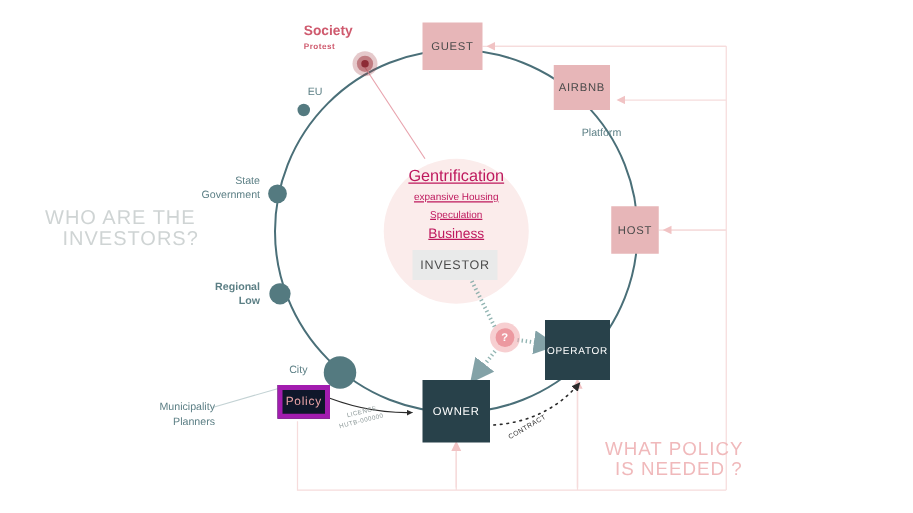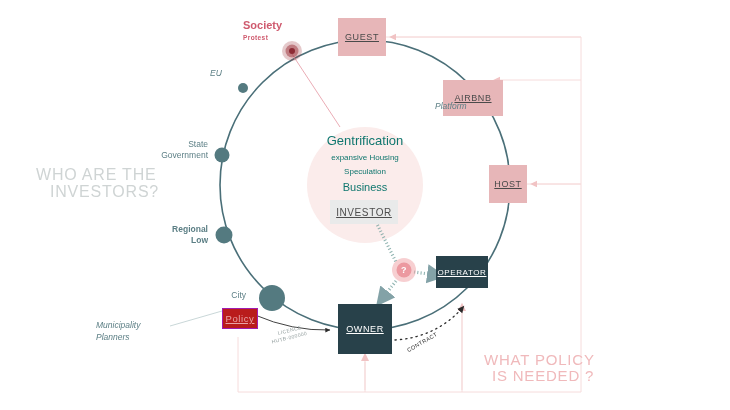--- a/index.html
+++ b/index.html
@@ -1,34 +1,34 @@
 <!DOCTYPE html>
 <html><head>
 <meta charset="utf-8">
 <style>
   html,body{margin:0;padding:0;background:#ffffff;}
   body{width:730px;height:410px;overflow:hidden;
        font-family:"Liberation Sans","DejaVu Sans",sans-serif;}
   #stage{position:relative;width:730px;height:410px;background:#fff;}
   #stage svg.layer{position:absolute;left:0;top:0;width:730px;height:410px;}
   .box{position:absolute;display:flex;align-items:center;justify-content:center;
-       letter-spacing:.6px;text-decoration:underline;}
+       letter-spacing:.6px;}
   .box-pink{background:#e7b6b8;color:#4a4a4a;font-size:9px;}
   .box-dark{background:#28414a;color:#ffffff;font-size:9px;}
   .box-grey{background:#e9eaea;color:#4d4d4d;font-size:10px;}
-  .box-outline{background:#b91c1c;border:1px solid #a21caf;color:#e9a3a6;font-size:9.5px;}
+  .box-outline{background:#0f172a;border:4px solid #a21caf;color:#e9a3a6;font-size:9.5px;}
   .lbl{position:absolute;color:#5c7f85;font-size:8.5px;line-height:11px;}
   .lbl.r{text-align:right;}
-  .lbl.c{text-align:left;font-style:italic;}
+  .lbl.c{text-align:right;}
   .ghost{position:absolute;color:#cfd4d4;font-size:16px;line-height:17px;letter-spacing:.8px;}
   .ghost-pink{position:absolute;color:#f0b9bb;font-size:15px;line-height:16px;letter-spacing:.8px;}
   .society{position:absolute;color:#cf5a6e;font-weight:bold;line-height:11px;}
   .society .s1{font-size:11px;display:block;}
   .society .s2{font-size:6.5px;display:block;letter-spacing:.4px;margin-top:1px;}
-  .core{position:absolute;text-align:center;color:#0f766e;}
+  .core{position:absolute;text-align:center;color:#be185d;text-decoration:underline;}
   .core .c1{font-size:13px;display:block;margin-bottom:5px;}
   .core .c2,.core .c3{font-size:8px;display:block;margin-bottom:5px;}
   .core .c4{font-size:11px;display:block;}
   .qmark{position:absolute;color:#fff;font-size:9px;font-weight:bold;}
   .edgelbl{position:absolute;color:#8e9a9a;font-size:5px;letter-spacing:.4px;}
   .edgelbl.dark{color:#2b2b2b;font-size:5.5px;}
 </style>
 </head>
 <body>
 
@@ -128,26 +128,26 @@
     <span class="c1">Gentrification</span>
     <span class="c2">expansive Housing</span>
     <span class="c3">Speculation</span>
     <span class="c4">Business</span>
   </div>
 
   <div class="box box-grey" style="left:330px;top:200px;width:68px;height:24px;">INVESTOR</div>
 
   <div class="box box-pink" style="left:338px;top:18px;width:48px;height:38px;">GUEST</div>
 
-  <div class="box box-pink" style="left:443px;top:80px;width:60px;height:36px;">AIRBNB</div>
+  <div class="box box-pink" style="left:443px;top:52px;width:45px;height:36px;">AIRBNB</div>
   <div class="lbl c" style="left:435px;top:101px;width:62px;">Platform</div>
 
   <div class="box box-pink" style="left:489px;top:165px;width:38px;height:38px;">HOST</div>
 
-  <div class="box box-dark" style="left:436px;top:256px;width:52px;height:32px;font-size:8px;">OPERATOR</div>
+  <div class="box box-dark" style="left:436px;top:256px;width:52px;height:48px;font-size:8px;">OPERATOR</div>
 
   <div class="box box-dark" style="left:338px;top:304px;width:54px;height:50px;">OWNER</div>
 
   <div class="lbl c" style="left:210px;top:68px;width:48px;">
     <div>EU</div>
   </div>
 
   <div class="lbl r" style="left:146px;top:139px;width:62px;">
     <div>State</div>
     <div>Government</div>

